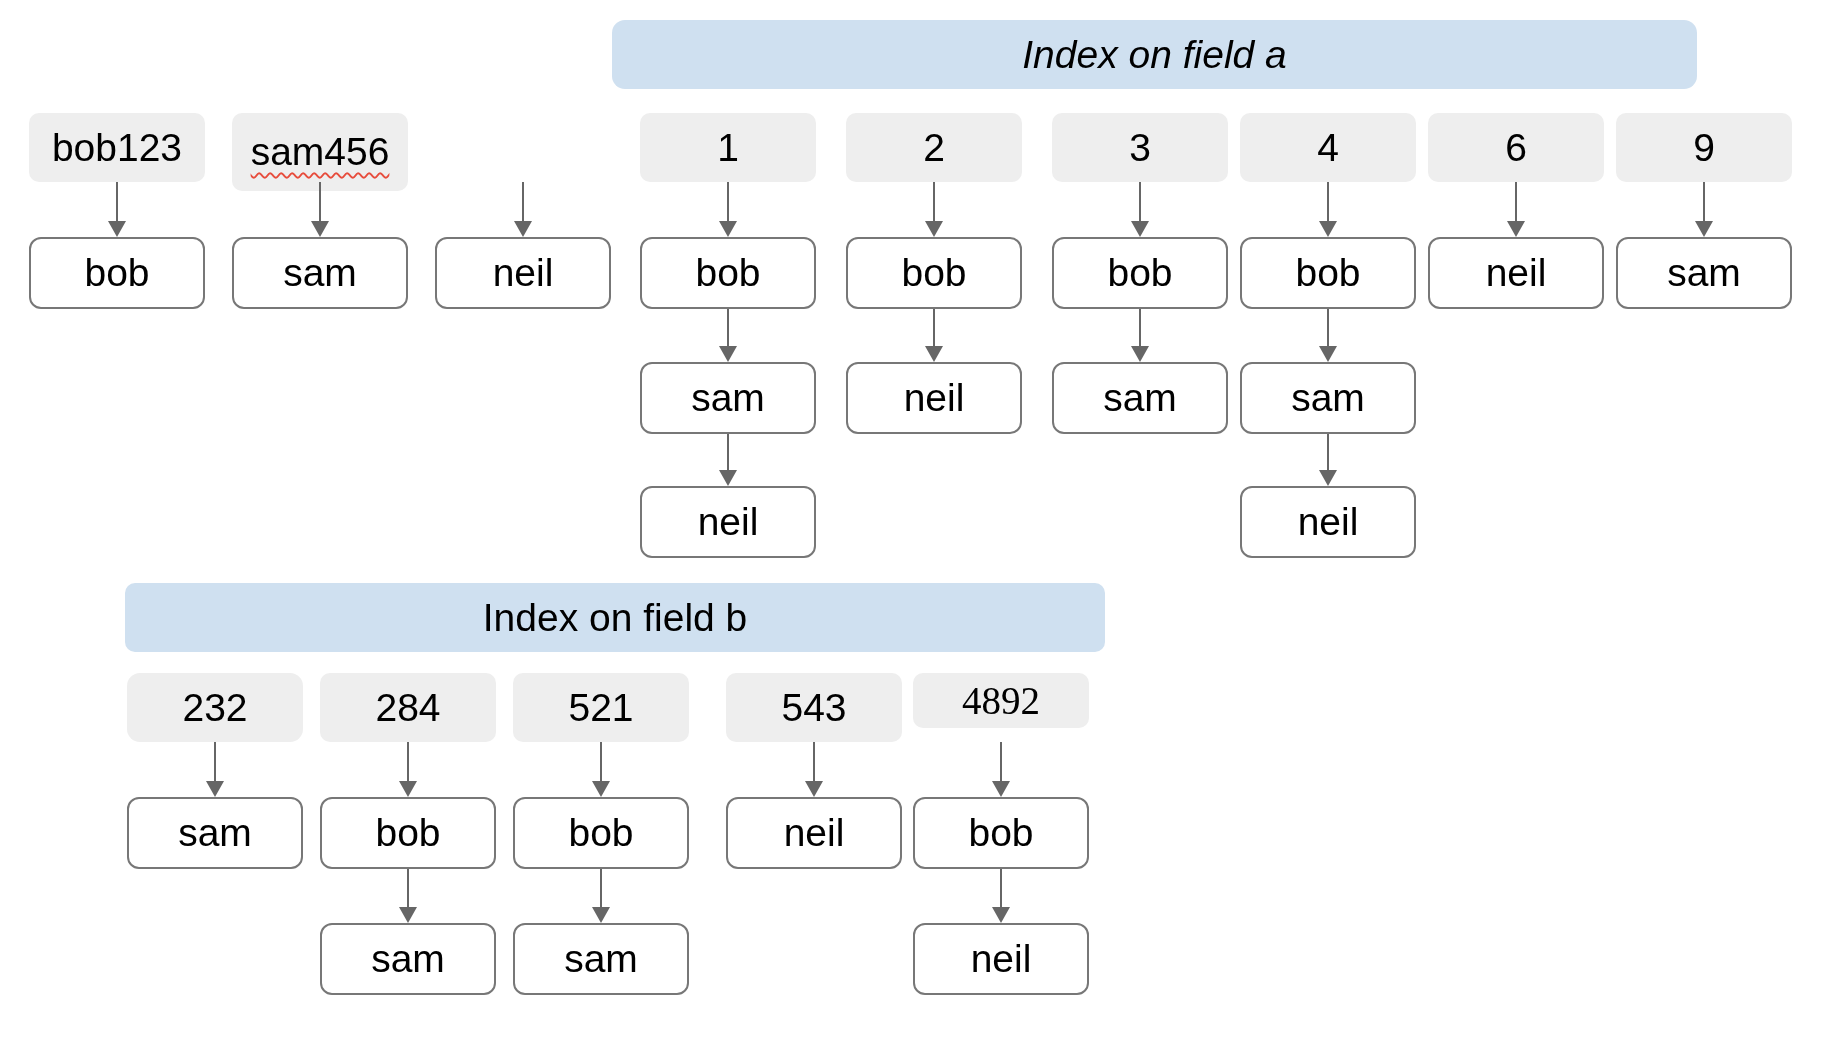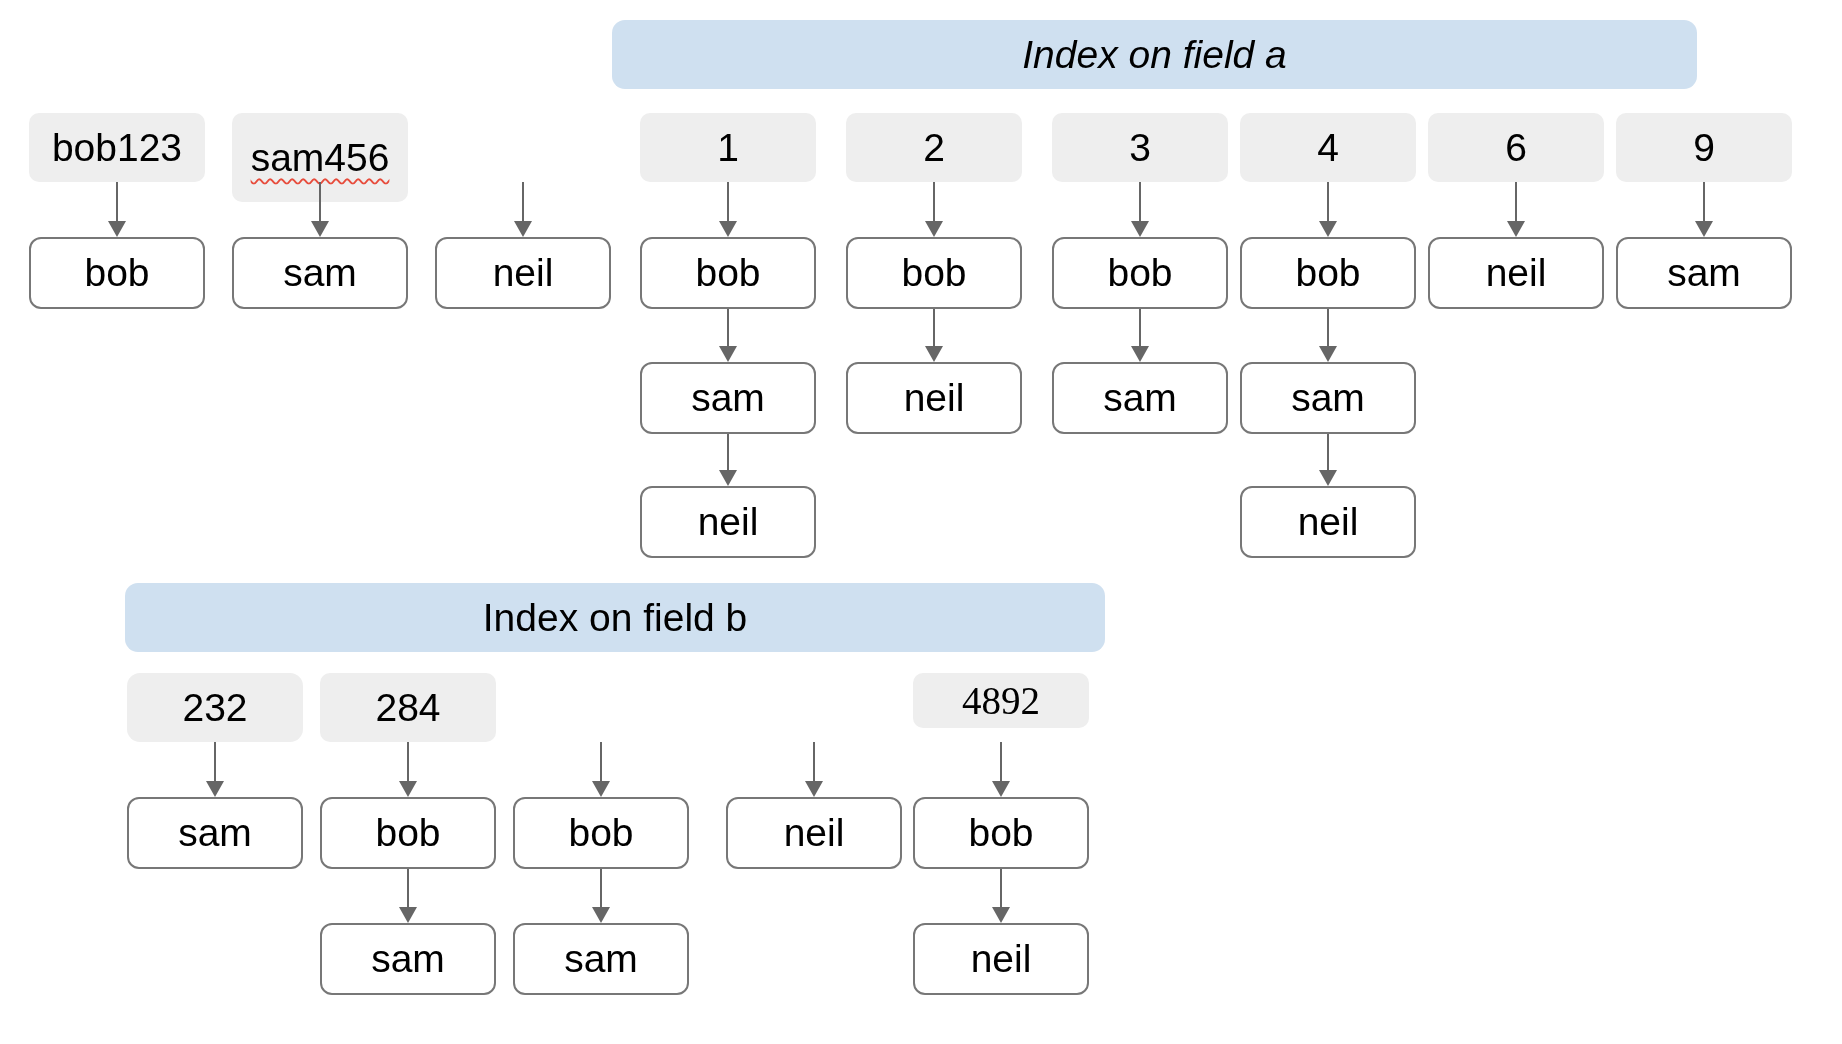--- a/index.html
+++ b/index.html
@@ -92,21 +92,21 @@
       <div class="keybox" style="left: 29px; top: 113px; width: 176px; height: 69px;">
         <span>bob123</span>
       </div>
       <div class="arrow" style="left: 108px; top: 182px; width: 18px; height: 55px;">
         <div class="stem" style="height: 41px;"></div>
         <div class="head"></div>
       </div>
       <div class="recbox" style="left: 29px; top: 237px; width: 176px; height: 72px;">
         <span>bob</span>
       </div>
-      <div class="keybox" style="left: 232px; top: 113px; width: 176px; height: 89px;">
+      <div class="keybox" style="left: 232px; top: 113px; width: 176px; height: 78px;">
         <span class="misspelled">sam456</span>
       </div>
       <div class="arrow" style="left: 311px; top: 182px; width: 18px; height: 55px;">
         <div class="stem" style="height: 41px;"></div>
         <div class="head"></div>
       </div>
       <div class="recbox" style="left: 232px; top: 237px; width: 176px; height: 72px;">
         <span>sam</span>
       </div>
       <div class="arrow" style="left: 514px; top: 182px; width: 18px; height: 55px;">
@@ -218,21 +218,21 @@
       </div>
       <div class="arrow" style="left: 1695px; top: 182px; width: 18px; height: 55px;">
         <div class="stem" style="height: 41px;"></div>
         <div class="head"></div>
       </div>
       <div class="recbox" style="left: 1616px; top: 237px; width: 176px; height: 72px;">
         <span>sam</span>
       </div>
     </div>
     <div class="section">
-      <div class="hdr" style="left: 125px; top: 583px; width: 980px; height: 69px;">
+      <div class="hdr" style="left: 125px; top: 583px; width: 980px; height: 69px; border-radius: 10px;">
         <span>Index on field b</span>
       </div>
       <div class="keybox" style="left: 127px; top: 673px; width: 176px; height: 69px; border-radius: 13px;">
         <span>232</span>
       </div>
       <div class="arrow" style="left: 206px; top: 742px; width: 18px; height: 55px;">
         <div class="stem" style="height: 41px;"></div>
         <div class="head"></div>
       </div>
       <div class="recbox" style="left: 127px; top: 797px; width: 176px; height: 72px;">
@@ -248,33 +248,39 @@
       <div class="recbox" style="left: 320px; top: 797px; width: 176px; height: 72px;">
         <span>bob</span>
       </div>
       <div class="arrow" style="left: 399px; top: 869px; width: 18px; height: 54px;">
         <div class="stem" style="height: 40px;"></div>
         <div class="head"></div>
       </div>
       <div class="recbox" style="left: 320px; top: 923px; width: 176px; height: 72px;">
         <span>sam</span>
       </div>
+      <div class="keybox" style="left: 513px; top: 673px; width: 176px; height: 69px;">
+        <span>521</span>
+      </div>
       <div class="arrow" style="left: 592px; top: 742px; width: 18px; height: 55px;">
         <div class="stem" style="height: 41px;"></div>
         <div class="head"></div>
       </div>
       <div class="recbox" style="left: 513px; top: 797px; width: 176px; height: 72px;">
         <span>bob</span>
       </div>
       <div class="arrow" style="left: 592px; top: 869px; width: 18px; height: 54px;">
         <div class="stem" style="height: 40px;"></div>
         <div class="head"></div>
       </div>
       <div class="recbox" style="left: 513px; top: 923px; width: 176px; height: 72px;">
         <span>sam</span>
+      </div>
+      <div class="keybox" style="left: 726px; top: 673px; width: 176px; height: 69px;">
+        <span>543</span>
       </div>
       <div class="arrow" style="left: 805px; top: 742px; width: 18px; height: 55px;">
         <div class="stem" style="height: 41px;"></div>
         <div class="head"></div>
       </div>
       <div class="recbox" style="left: 726px; top: 797px; width: 176px; height: 72px;">
         <span>neil</span>
       </div>
       <div class="keybox" style="left: 913px; top: 673px; width: 176px; height: 55px; font-family: Liberation Serif, serif;">
         <span>4892</span>

